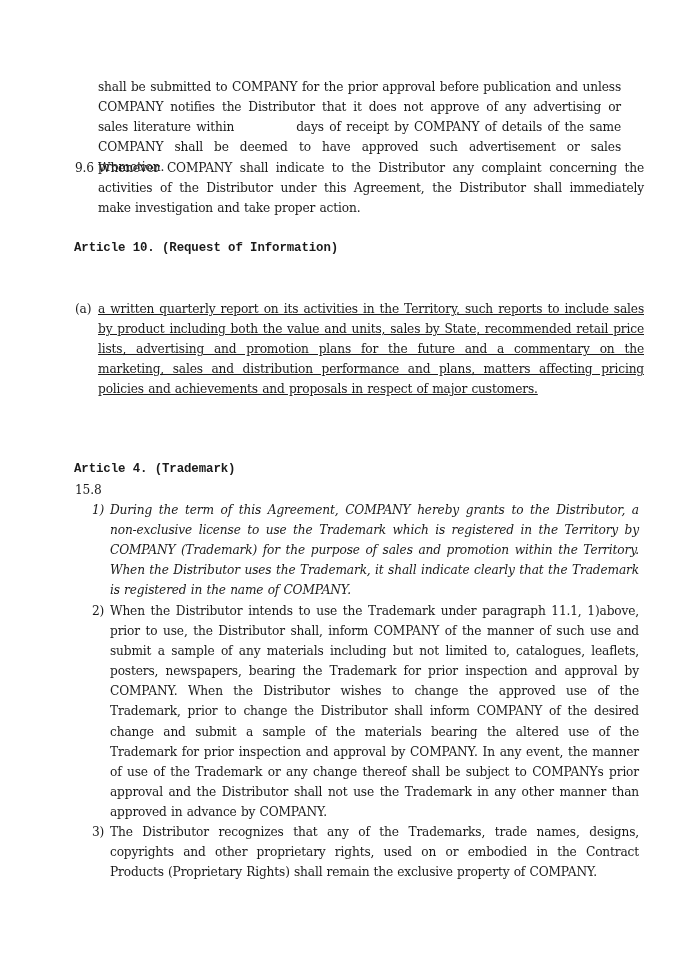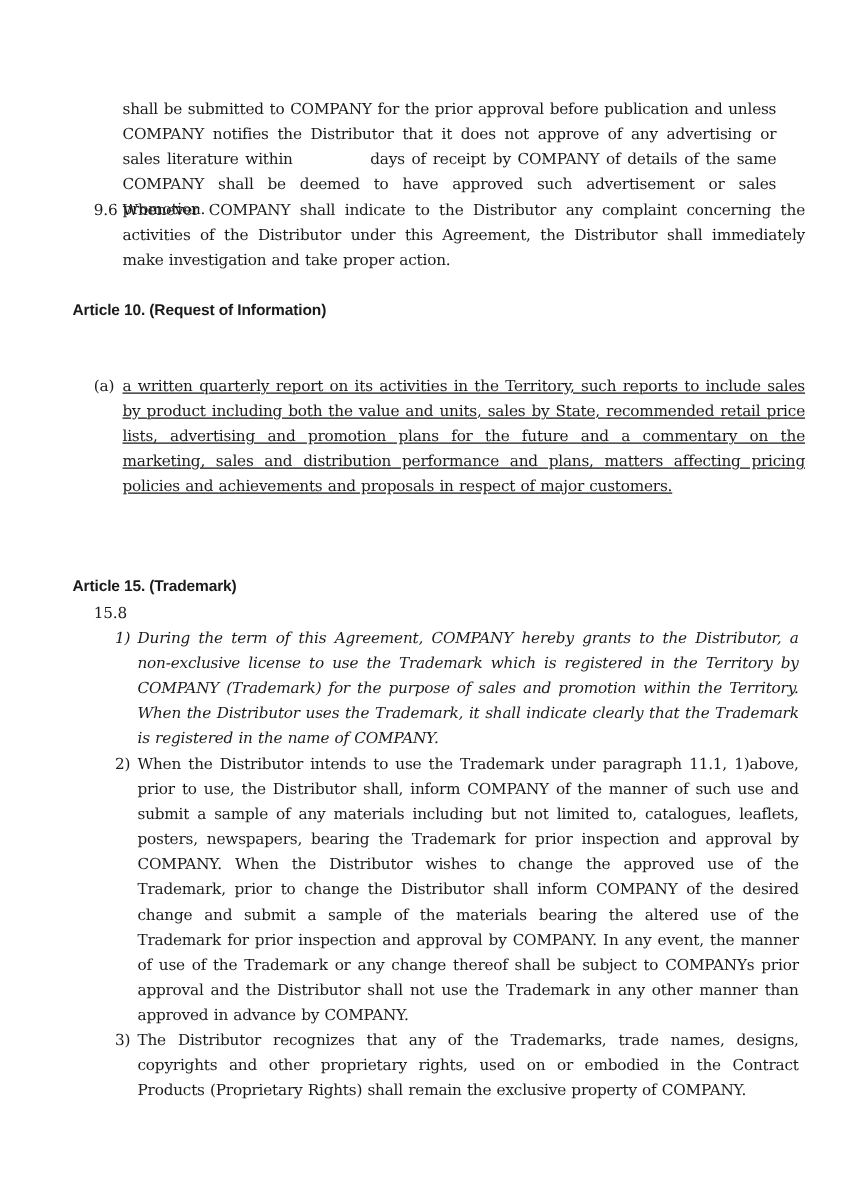--- a/index.html
+++ b/index.html
@@ -38,25 +38,26 @@
     .hanging-18 {
       padding-left: 18px;
       text-indent: -18px;
     }
     .label {
       display: inline-block;
       text-indent: 0;
     }
     .heading {
       position: absolute;
-      font-family: Liberation Sans, sans-serif;
+      font-family: Liberation Mono, monospace;
       font-weight: bold;
       font-size: 12.4px;
       line-height: 20px;
       letter-spacing: -0.1px;
+      margin-left: 16px;
     }
     .gap { display: inline-block; width: 62px; }
   </style>
 </head>
 <body>
 
 <div class="page">
 
   <div class="blk" style="left:98px; top:77px; width:523px;">
     <span>shall be submitted to COMPANY for the prior approval before publication and unless COMPANY  notifies the Distributor that it does not approve of any advertising or sales literature within</span><span class="gap"></span><span>days of receipt by COMPANY of details of the same COMPANY shall be deemed to have approved such advertisement or sales promotion.</span>
@@ -67,21 +68,21 @@
   </div>
 
   <div class="heading" style="left:58px; top:238px;">Article 10. (Request of Information)</div>
 
 
   <div class="blk hanging" style="left:75px; top:299px; width:546px;text-decoration:underline;">
     <span class="label" style="width:23px;">(a)</span><span>a written quarterly report on its activities in the Territory, such reports to include sales by product including both the value and units, sales by State, recommended retail price lists, advertising and promotion plans for the future and a commentary on the marketing, sales and distribution performance and  plans, matters affecting pricing policies and achievements and proposals in respect of major customers.</span>
   </div>
 
 
-  <div class="heading" style="left:58px; top:459px;">Article 15. (Trademark)</div>
+  <div class="heading" style="left:58px; top:459px;">Article 4. (Trademark)</div>
 
   <div class="blk" style="left:75px; top:480px; width:100px;">15.8</div>
 
   <div class="blk hanging-18" style="left:92px; top:500px; width:529px;font-style:italic;">
     <span class="label" style="width:18px;">1)</span><span>During the term of this Agreement, COMPANY hereby grants to the Distributor, a non-exclusive license to use the Trademark which is registered in the Territory by COMPANY (Trademark) for the purpose of sales and promotion within the Territory. When the Distributor uses the Trademark, it shall indicate clearly that the Trademark is registered in the name of COMPANY.</span>
   </div>
 
   <div class="blk hanging-18" style="left:92px; top:601px; width:529px;">
     <span class="label" style="width:18px;">2)</span><span>When the Distributor intends to use the Trademark under paragraph 11.1, 1)above, prior to use, the Distributor shall, inform COMPANY of the manner of such use and submit a sample of any  materials including but not limited to, catalogues, leaflets, posters, newspapers, bearing the Trademark for prior inspection and approval by COMPANY. When the Distributor wishes to change the approved use of the Trademark, prior to change the Distributor shall inform COMPANY of the desired change and submit a sample of the materials bearing the altered use of the Trademark for prior inspection and approval by COMPANY. In any event, the manner of use of the Trademark or any change thereof shall be subject to COMPANYs prior approval and the Distributor shall not use the Trademark in any other manner than approved in advance by COMPANY.</span>
   </div>

